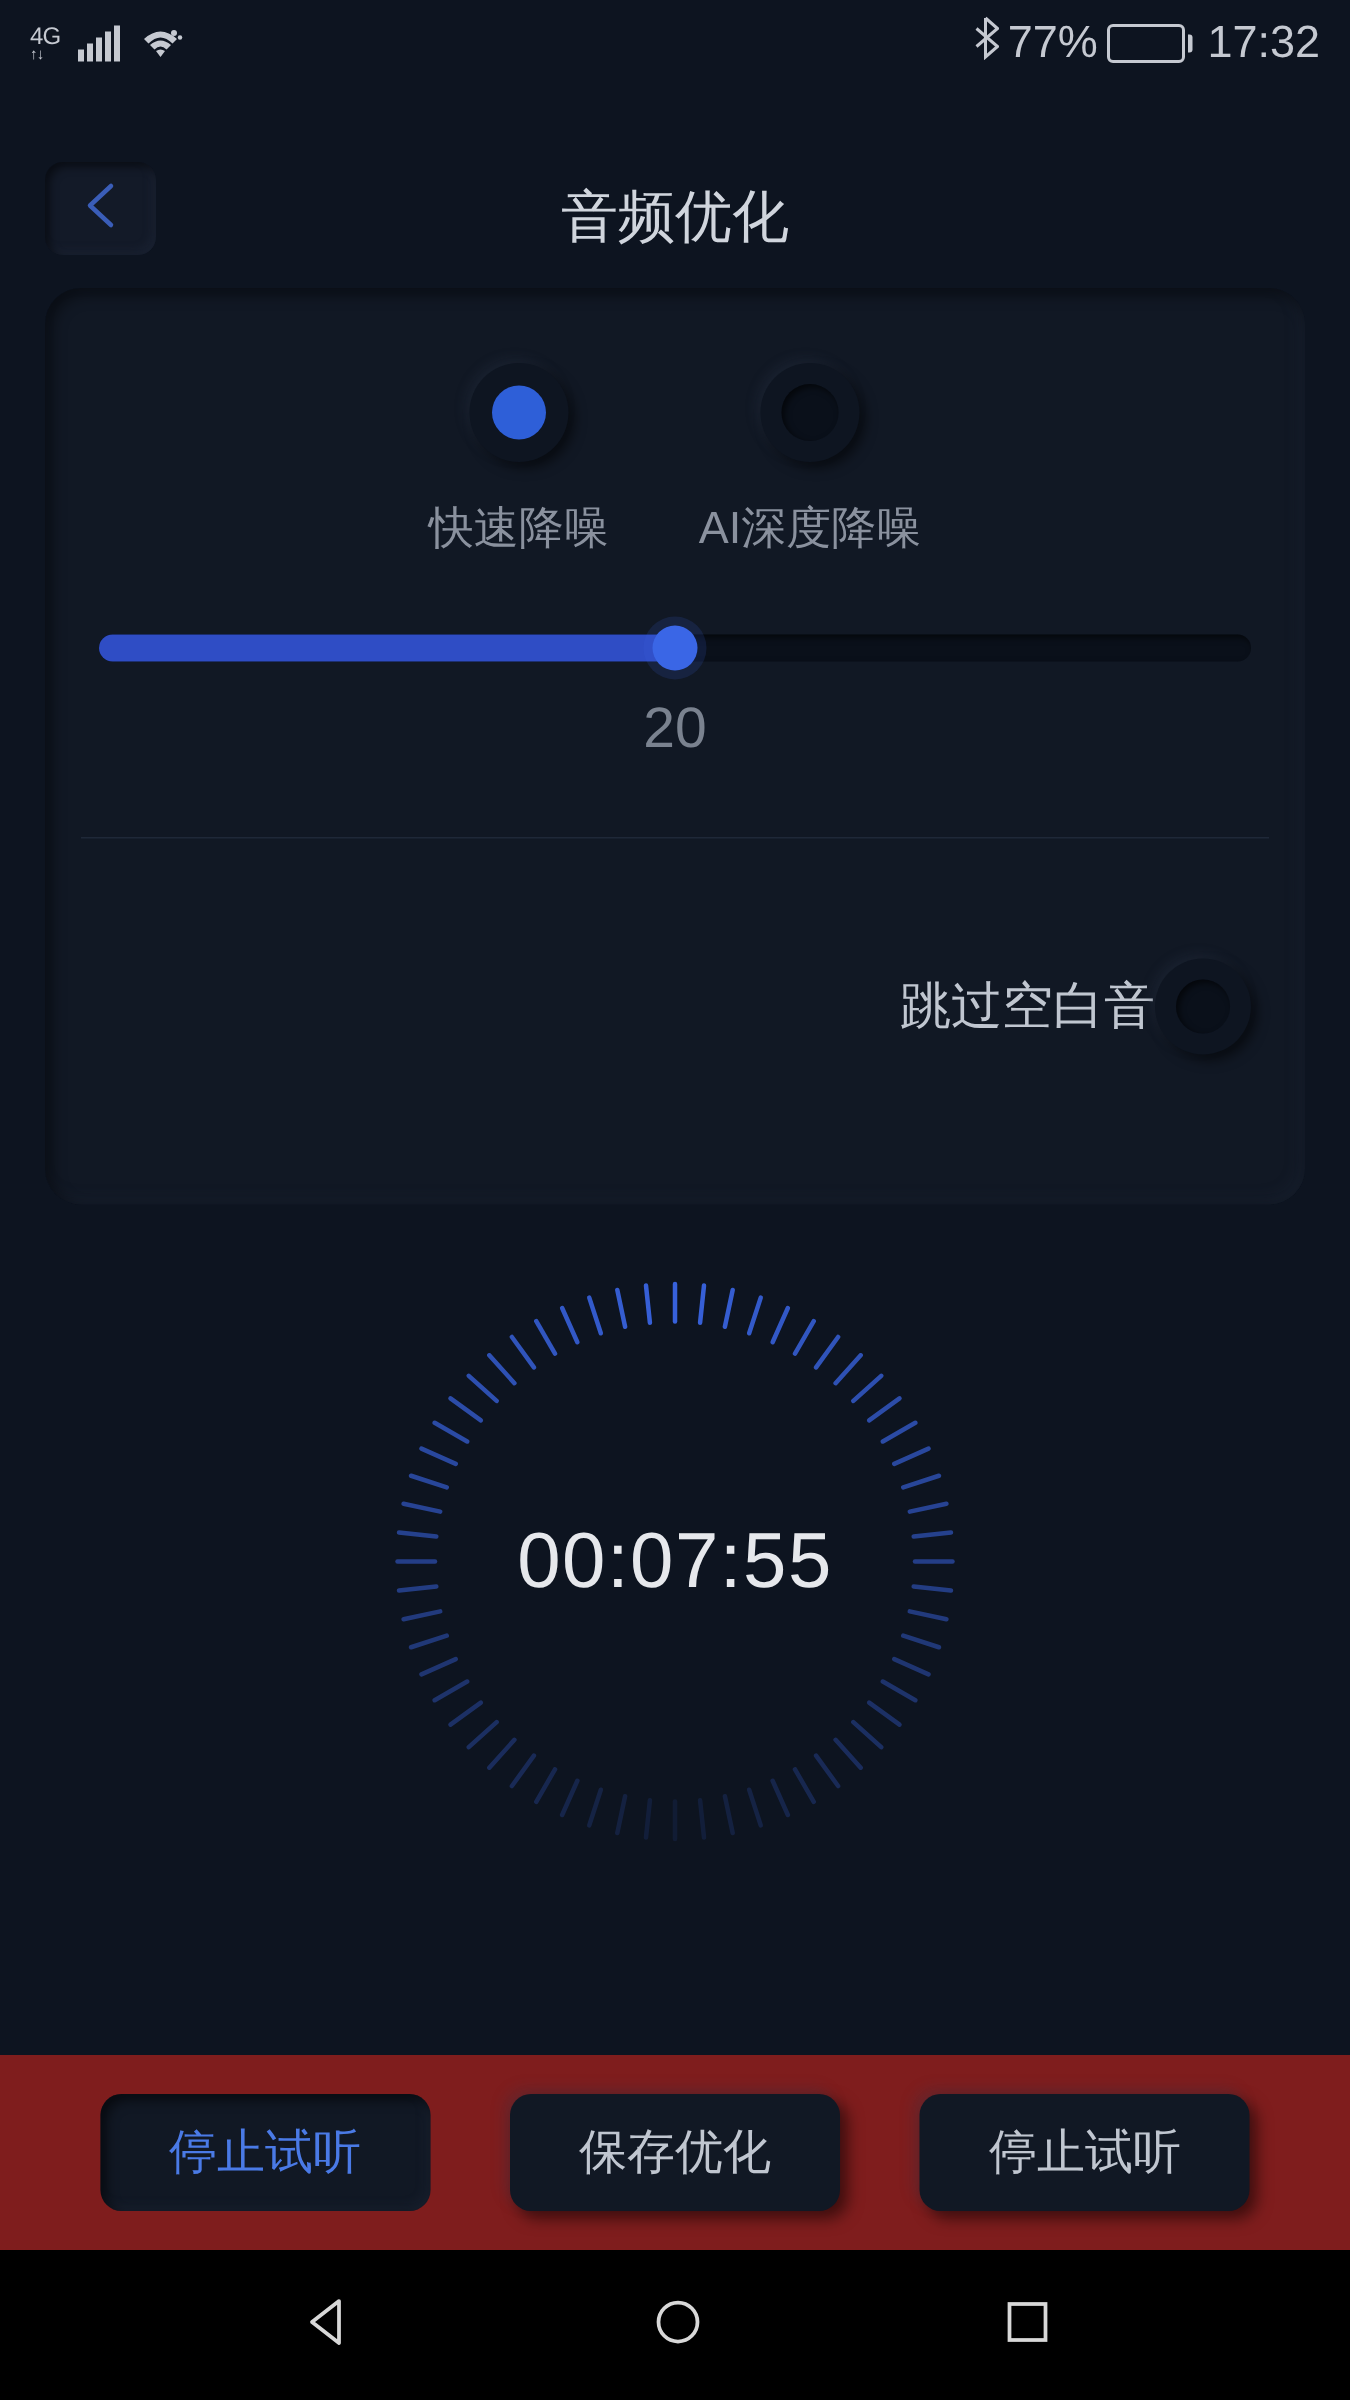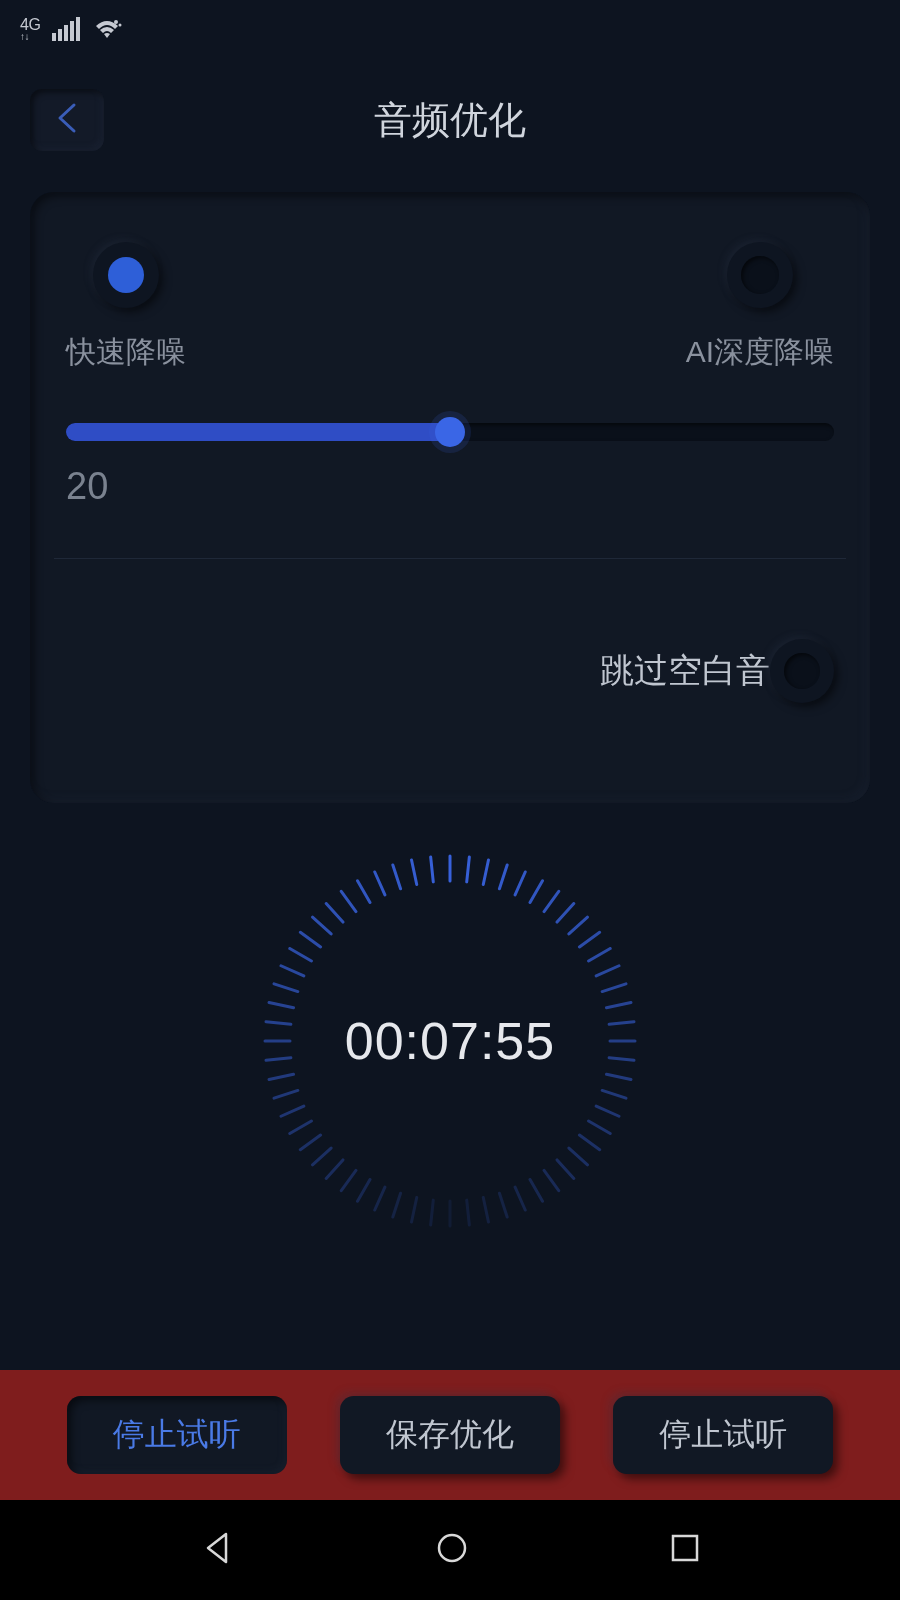--- a/index.html
+++ b/index.html
@@ -81,21 +81,21 @@
     }
     .network-4g .sub {
       font-size: 10px;
       display: block;
       margin-top: -1px;
     }
     
     .header {
       height: 100px;
       display: flex;
-      align-items: center;
+      align-items: flex-end;
       justify-content: center;
       position: relative;
       margin-top: 12px;
     }
     .back-button {
       position: absolute;
       left: 30px;
       width: 74px;
       height: 62px;
       border-radius: 12px;
@@ -124,21 +124,21 @@
       padding: 50px 36px 36px;
     }
     .row-label {
       font-size: 34px;
       color: #c0c6d0;
       flex-shrink: 0;
     }
     .radio-group {
       display: flex;
       flex-grow: 1;
-      justify-content: space-between;
+      justify-content: center;
       gap: 60px;
     }
     .radio-option {
       display: flex;
       flex-direction: column;
       align-items: center;
       gap: 24px;
     }
     .radio-outer {
       width: 66px;
@@ -192,21 +192,21 @@
       top: 50%;
       left: 50%;
       transform: translate(-50%, -50%);
       width: 30px;
       height: 30px;
       border-radius: 50%;
       background: #3a66e6;
       box-shadow: 0 0 0 6px rgba(58,102,230,0.15);
     }
     .slider-value {
-      text-align: left;
+      text-align: center;
       font-size: 38px;
       color: #7a828f;
       margin-top: 24px;
     }
     .divider {
       height: 1px;
       background: #1f2838;
       margin: 32px 24px 0;
     }
     
@@ -317,20 +317,33 @@
       <span class="signal-bar" style="height:20px"></span>
       <span class="signal-bar" style="height:24px"></span>
     </span>
     <span class="wifi-icon">
       <svg width="30" height="24" viewBox="0 0 30 24">
         <path d="M15 21 L12 17 Q15 15 18 17 Z M8 13 Q15 7 22 13 L19 16 Q15 12 11 16 Z M4 9 Q15 -1 26 9 L23 12 Q15 4 7 12 Z" fill="#c5c9d1"></path>
         <circle cx="24" cy="5" r="2" fill="#c5c9d1"></circle>
         <circle cx="28" cy="8" r="1.5" fill="#c5c9d1"></circle>
       </svg>
     </span>
+  </div>
+  <div class="status-right">
+    <span>
+      <svg width="18" height="30" viewBox="0 0 18 30">
+        <path d="M9 2 L9 28 L17 21 L3 9 M9 2 L17 9 L3 21" stroke="#c5c9d1" stroke-width="2" fill="none"></path>
+      </svg>
+    </span>
+    <span>77%</span>
+    <span class="battery-icon">
+      <span class="battery-body"><span class="battery-fill"></span></span>
+      <span class="battery-tip"></span>
+    </span>
+    <span style="margin-left:4px">17:32</span>
   </div>
 </div>
 
 <div class="header">
   <div class="back-button">
     <span>
       <svg width="26" height="34" viewBox="0 0 26 34">
         <path d="M20 4 L6 17 L20 30" stroke="#3a5db8" stroke-width="3" fill="none" stroke-linecap="round" stroke-linejoin="round"></path>
       </svg>
     </span>

